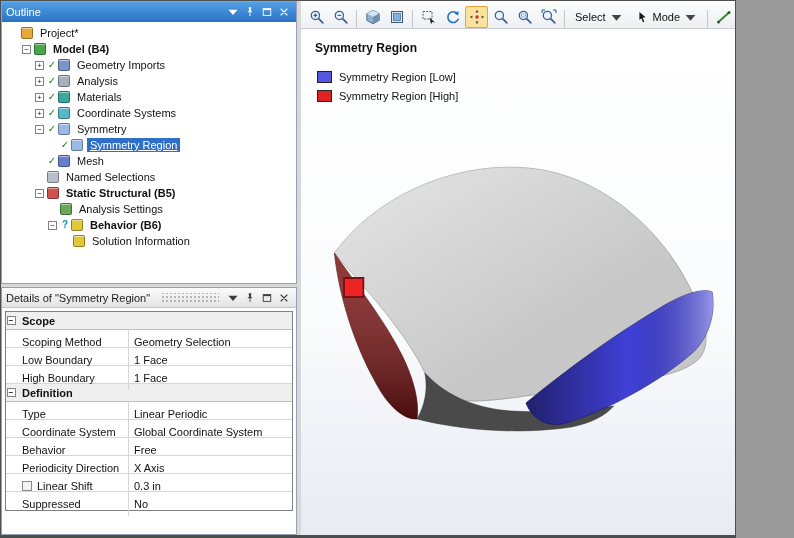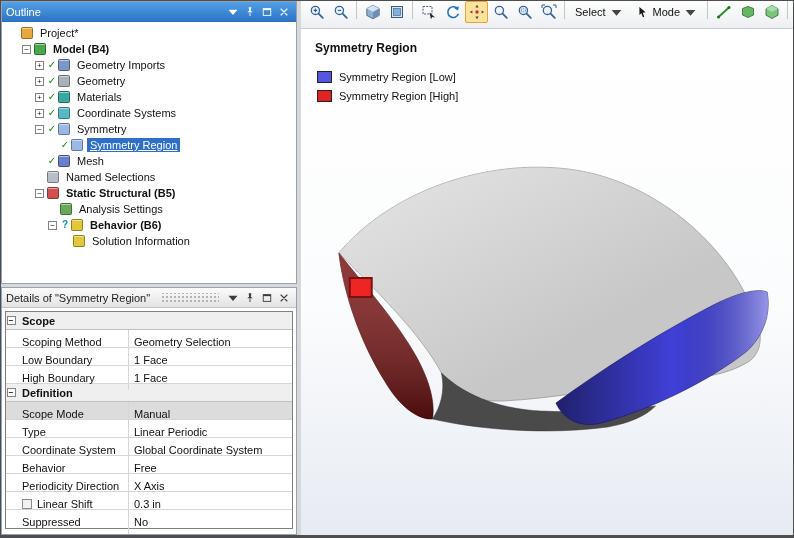--- a/index.html
+++ b/index.html
@@ -1,20 +1,20 @@
 <!DOCTYPE html>
 <html><head>
 <meta charset="utf-8">
 <style>
   *{box-sizing:border-box;margin:0;padding:0}
   html,body{background:#9a9a9a}
   body{font-family:"Liberation Sans",sans-serif;font-size:11px;color:#111}
   button{font:inherit;background:none;border:none;padding:0;cursor:default;color:inherit}
 
-  .window{width:794px;height:538px;border:1px solid #4e4e4e;border-bottom-width:3px;
+  .window{width:736px;height:538px;border:1px solid #4e4e4e;border-bottom-width:3px;
           background:#7dd3fc;display:flex;overflow:hidden}
 
   
   .left-col{width:296px;display:flex;flex-direction:column;flex:0 0 auto}
   .vsplit{width:4px;background:#d8d8d8;flex:0 0 auto}
   .hsplit{height:3px;background:#d8d8d8;flex:0 0 auto}
   .panel{background:#fff;border:1px solid #93a3b5;display:flex;flex-direction:column;overflow:hidden}
   .outline-panel{height:283px;flex:0 0 auto}
   .details-panel{flex:1}
 
@@ -73,21 +73,21 @@
   .drow.readonly{background:#dcdcdc}
   .dgutter{display:flex;align-items:center;justify-content:center}
   .dlabel{display:flex;align-items:center;padding:0 3px;border-right:1px solid #d6d6d6;overflow:hidden;white-space:nowrap}
   .section .dlabel{border-right:none}
   .dvalue{display:flex;align-items:center;padding:12px 5px;overflow:hidden;white-space:nowrap}
   .checkbox{width:10px;height:10px;border:1px solid #8a8a8a;background:#f2f2f2;margin-right:5px;flex:0 0 auto}
 
   
   .right-col{flex:1;display:flex;flex-direction:column;min-width:0}
   .toolbar{height:28px;background:linear-gradient(180deg,#fdfdfd,#edeff2);border-bottom:1px solid #c9ccd1;
-           display:flex;align-items:flex-start;padding:0 4px;gap:1px;flex:0 0 auto;overflow:hidden}
+           display:flex;align-items:flex-end;padding:0 4px;gap:1px;flex:0 0 auto;overflow:hidden}
   .tbtn{width:23px;height:22px;display:flex;align-items:center;justify-content:center;border:1px solid transparent;border-radius:2px;flex:0 0 auto}
   .tbtn svg{width:16px;height:16px}
   .tbtn.active{background:#fde29c;border-color:#e8a33d}
   .tsep{width:1px;height:18px;background:#c6c6c6;margin:0 3px;flex:0 0 auto}
   .tlabel{height:22px;display:flex;align-items:center;gap:4px;padding:0 6px;flex:0 0 auto}
   .tlabel svg{width:13px;height:13px}
   .tlabel .cd-svg{color:#444}
 
   .viewport{flex:1;position:relative;background:linear-gradient(180deg,#ffffff 0%,#fbfcfd 55%,#e7ebf2 100%);overflow:hidden}
   .model-svg{position:absolute;left:0;top:0;width:100%;height:100%}
@@ -149,21 +149,21 @@
           <div class="tree-row" style="padding-left: 30px;">
             <span class="expander plus">+</span>
             <span class="status status-check">✓</span>
             <span class="ti ti-geometry-imports"></span>
             <span class="tree-label">Geometry Imports</span>
           </div>
           <div class="tree-row" style="padding-left: 30px;">
             <span class="expander plus">+</span>
             <span class="status status-check">✓</span>
             <span class="ti ti-geometry"></span>
-            <span class="tree-label">Geometry</span>
+            <span class="tree-label">Analysis</span>
           </div>
           <div class="tree-row" style="padding-left: 30px;">
             <span class="expander plus">+</span>
             <span class="status status-check">✓</span>
             <span class="ti ti-materials"></span>
             <span class="tree-label">Materials</span>
           </div>
           <div class="tree-row" style="padding-left: 30px;">
             <span class="expander plus">+</span>
             <span class="status status-check">✓</span>
@@ -275,27 +275,20 @@
               <span class="dlabel">
                 <span>High Boundary</span>
               </span>
               <span class="dvalue">1 Face</span>
             </div>
             <div class="drow section">
               <span class="dgutter">
                 <span class="expander minus">−</span>
               </span>
               <span class="dlabel">Definition</span>
-            </div>
-            <div class="drow prop readonly">
-              <span class="dgutter"></span>
-              <span class="dlabel">
-                <span>Scope Mode</span>
-              </span>
-              <span class="dvalue">Manual</span>
             </div>
             <div class="drow prop">
               <span class="dgutter"></span>
               <span class="dlabel">
                 <span>Type</span>
               </span>
               <span class="dvalue">Linear Periodic</span>
             </div>
             <div class="drow prop">
               <span class="dgutter"></span>

